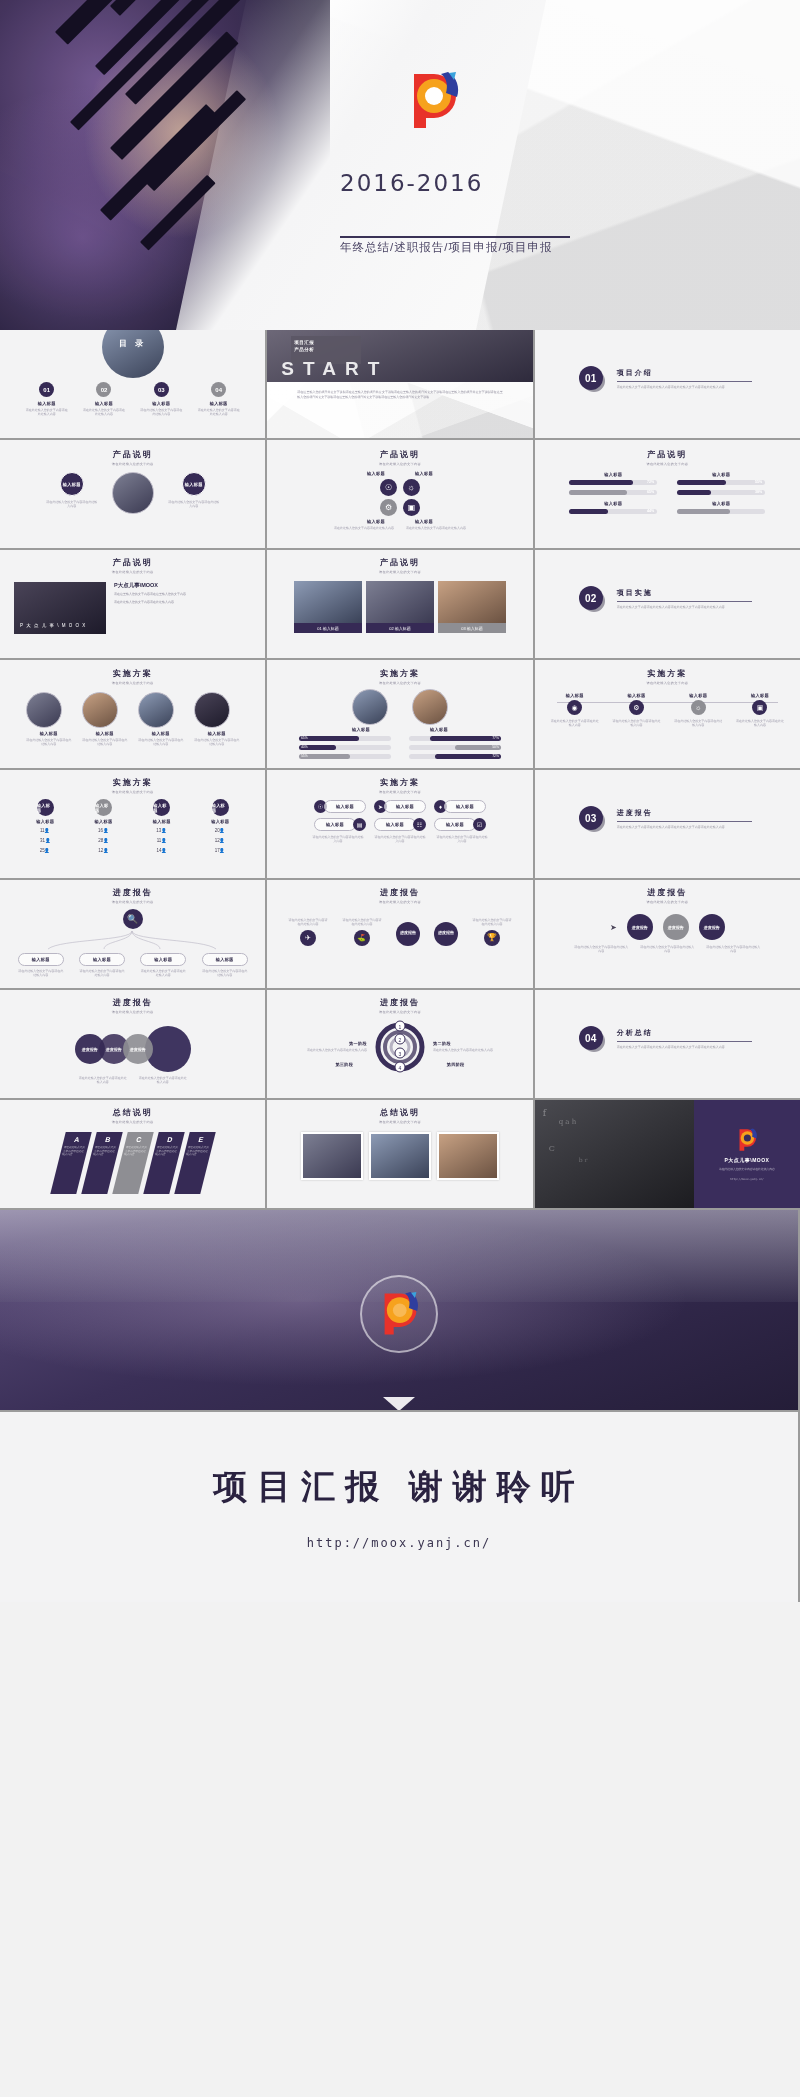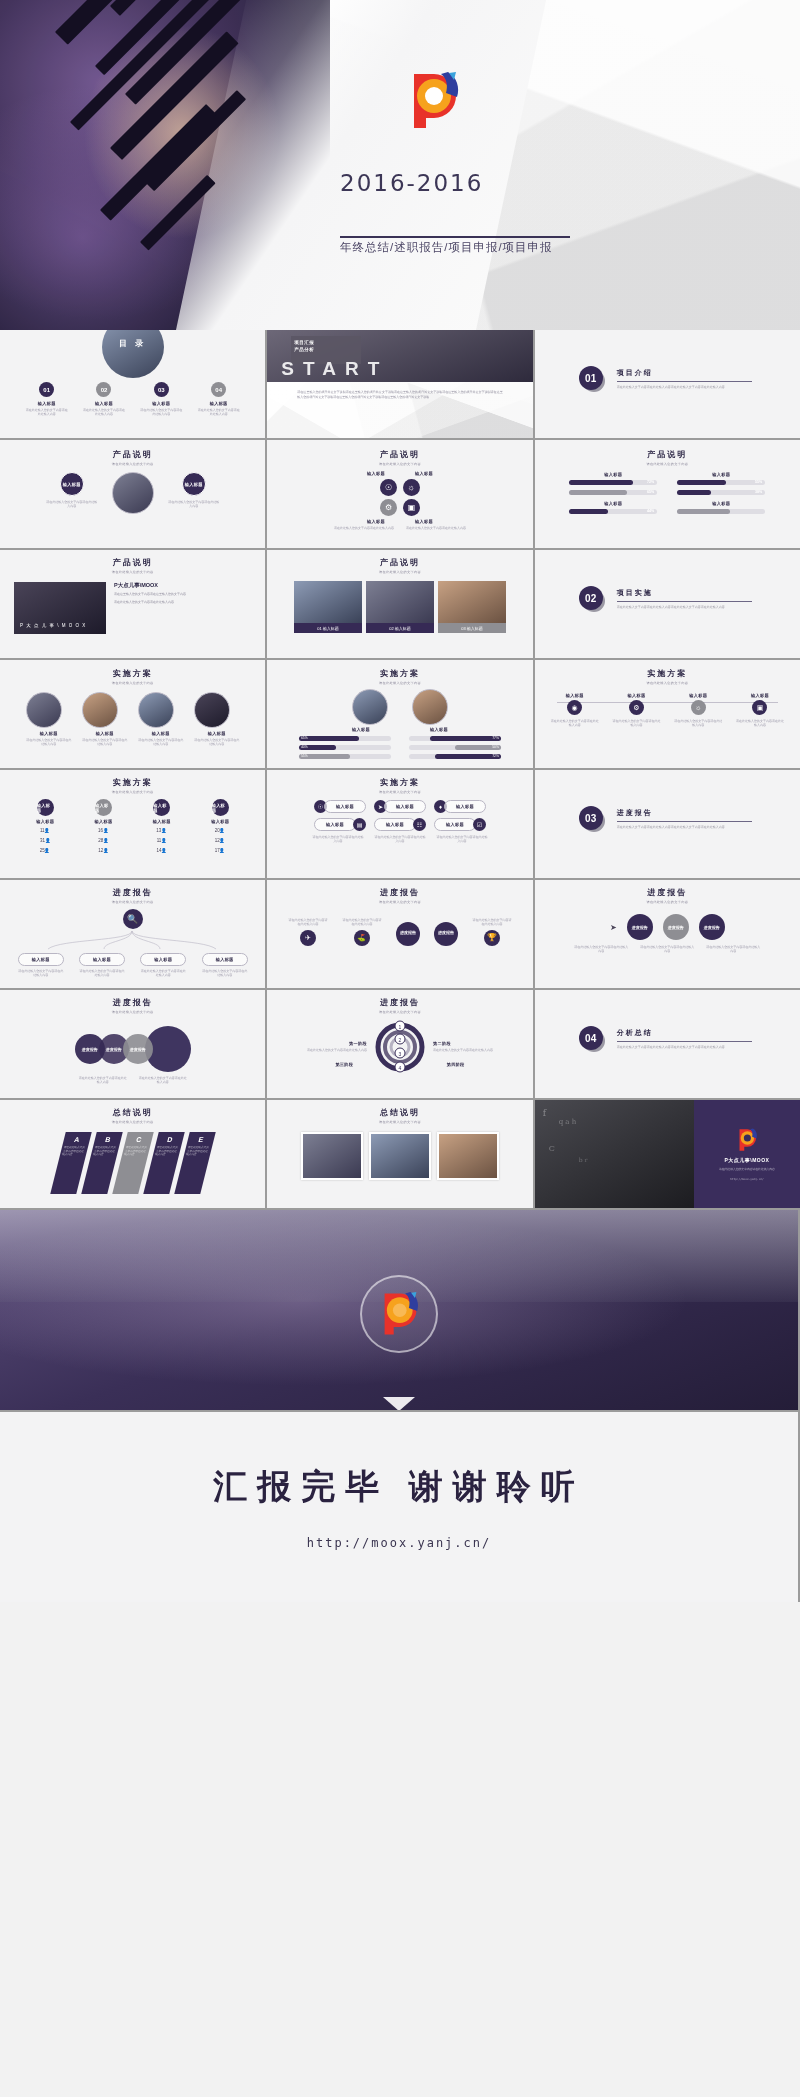--- a/index.html
+++ b/index.html
@@ -881,19 +881,19 @@
             <path d="M48 4 c9 5 12 16 9 25 l-11 -4 c2 -7 1 -15 -5 -19 z" fill="#2f3e9e"></path>
             <path d="M49 5 l7 -1 -2 8 z" fill="#3aa3dd"></path>
           </svg>
         </div>
         <div class="arrow-down"></div>
       </div>
     </div>
 
     <div class="row">
       <div class="cell full closing poly">
-        <div class="closing-title">汇报完毕    谢谢聆听</div>
+        <div class="closing-title">项目汇报    谢谢聆听</div>
         <div class="closing-url">http://moox.yanj.cn/</div>
       </div>
     </div>
 
   </div>
 </div>
 
 </body></html>

